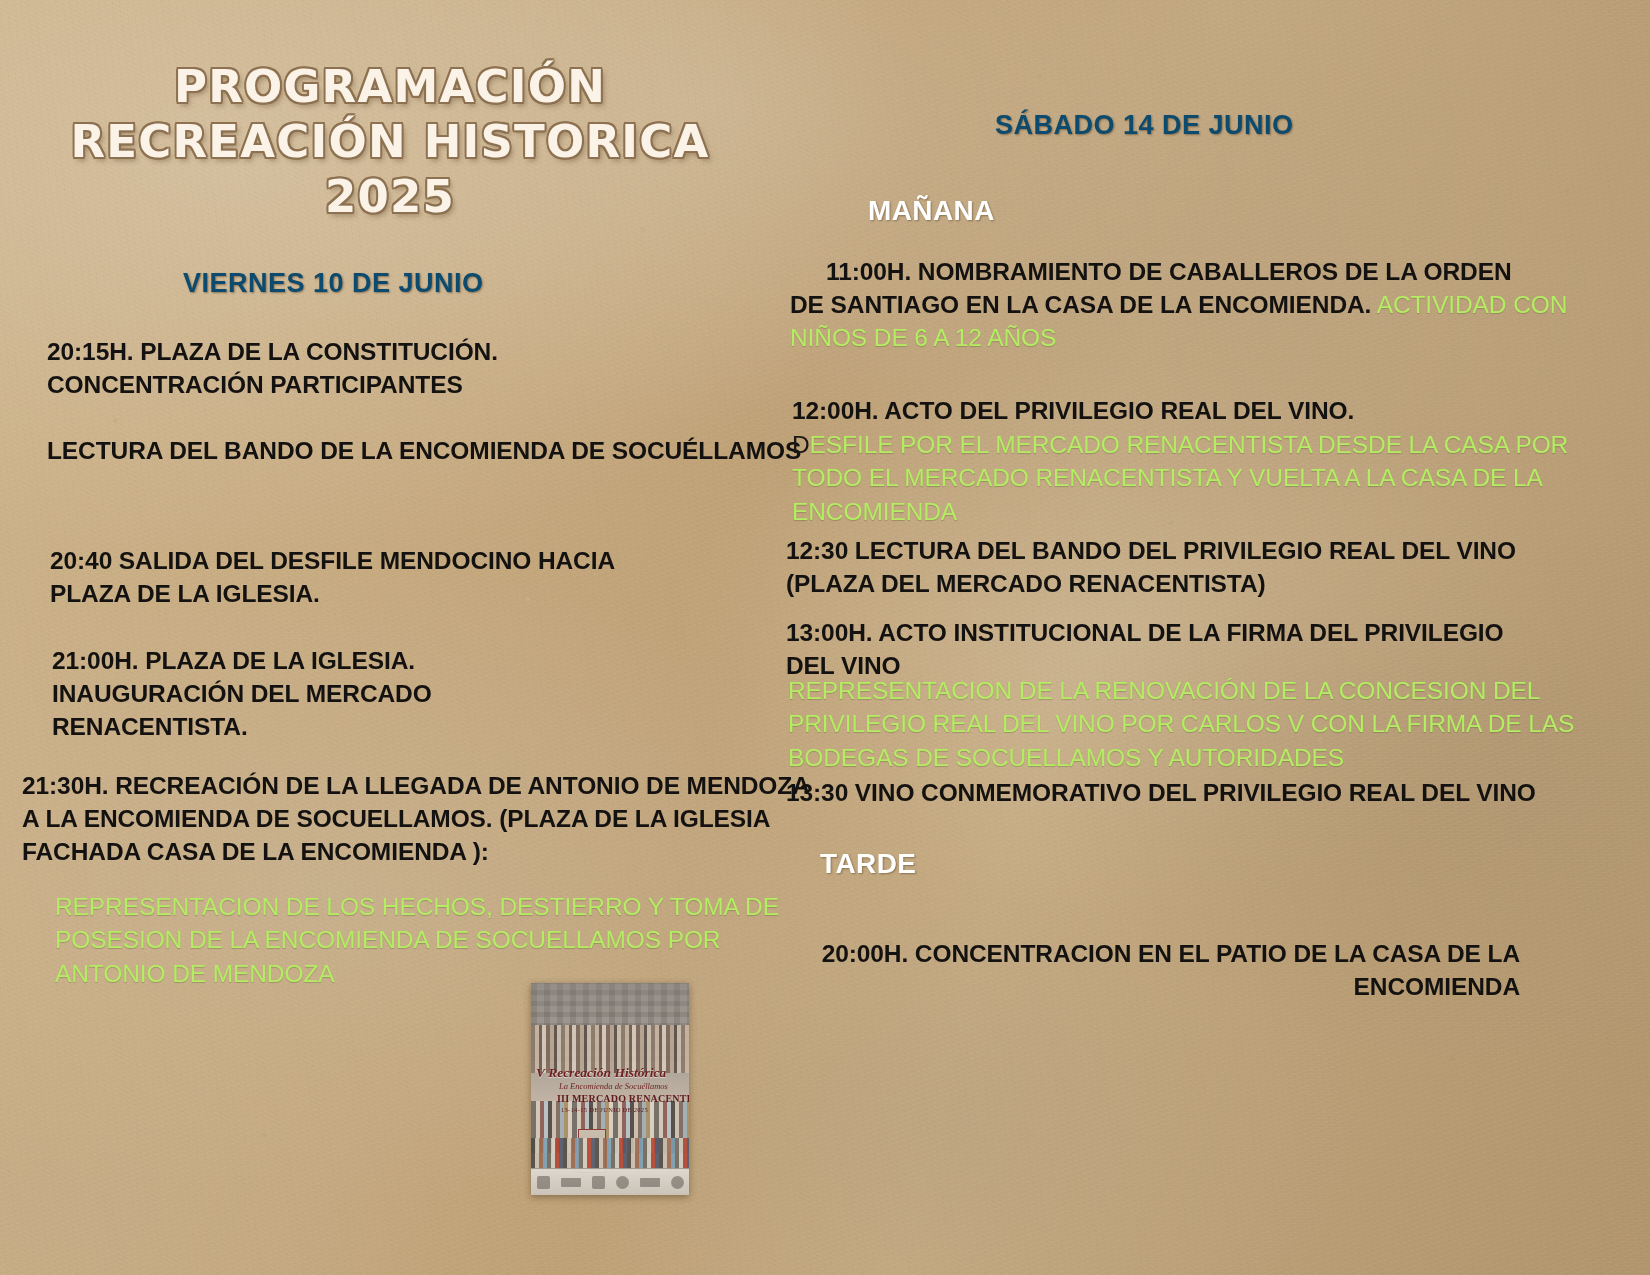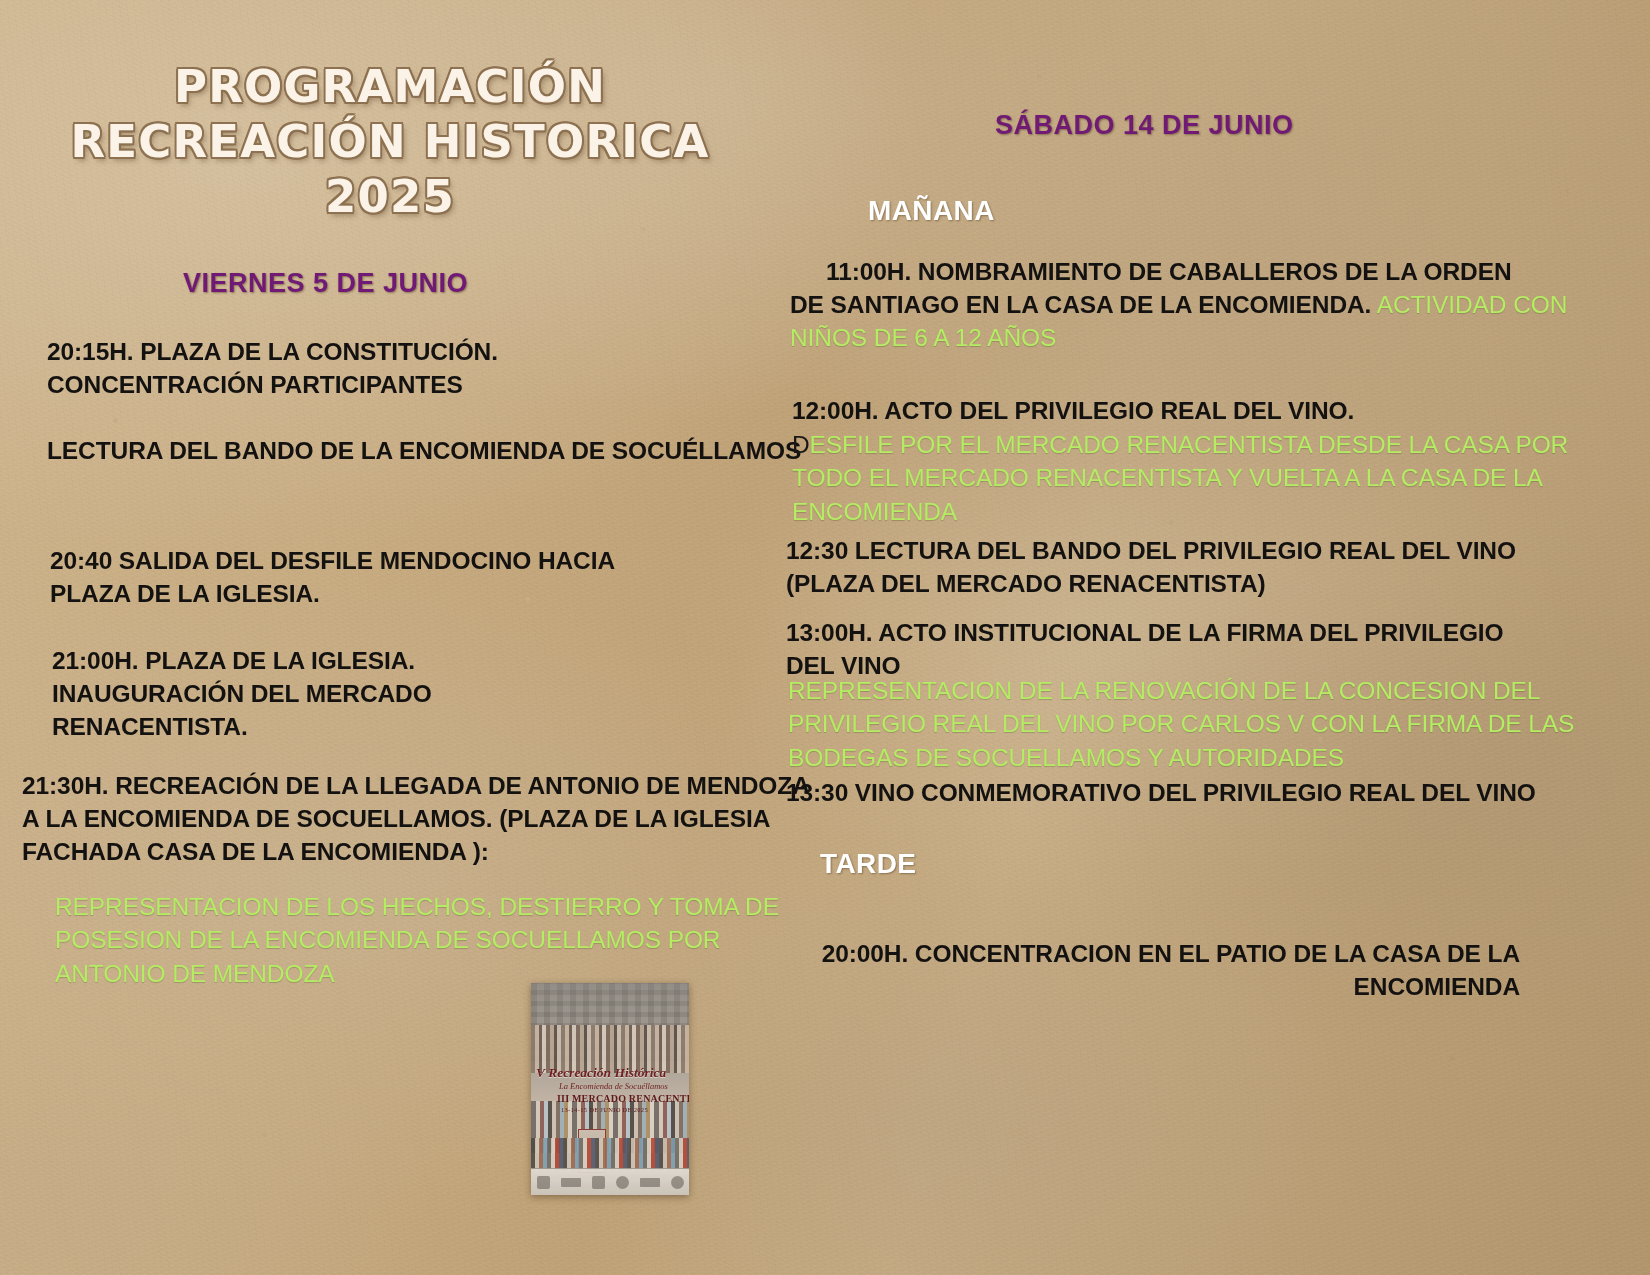--- a/index.html
+++ b/index.html
@@ -88,21 +88,21 @@
   }
   #main-title .tline { display: block; white-space: nowrap; }
 
   
   .day-head {
     position: absolute;
     font-family: "Liberation Sans", sans-serif;
     font-weight: bold;
     font-size: 27px;
     letter-spacing: .5px;
-    color: #701a75;
+    color: #0c4a6e;
     text-shadow: 1px 1px 2px rgba(70,50,25,.5);
     white-space: nowrap;
   }
   .part-head {
     position: absolute;
     font-family: "Liberation Sans", sans-serif;
     font-weight: bold;
     font-size: 28px;
     letter-spacing: .4px;
     color: #ffffff;
@@ -248,21 +248,21 @@
 <div id="poster-bg"></div>
 
 <div id="content">
 
   <div id="main-title">
     <span class="tline">PROGRAMACIÓN</span>
     <span class="tline">RECREACIÓN HISTORICA</span>
     <span class="tline">2025</span>
   </div>
 
-  <div class="day-head" style="left:183px; top:268px;">VIERNES 5 DE JUNIO</div>
+  <div class="day-head" style="left:183px; top:268px;">VIERNES 10 DE JUNIO</div>
 
   <div class="evt" style="left:47px; top:336px; width:740px;">
     <span class="nowrapline">20:15H. PLAZA DE LA CONSTITUCIÓN.</span>
     <span class="nowrapline">CONCENTRACIÓN PARTICIPANTES</span>
   </div>
 
   <div class="evt" style="left:47px; top:435px; width:760px;">
     <span class="nowrapline">LECTURA DEL BANDO DE LA ENCOMIENDA DE SOCUÉLLAMOS</span>
   </div>
 

